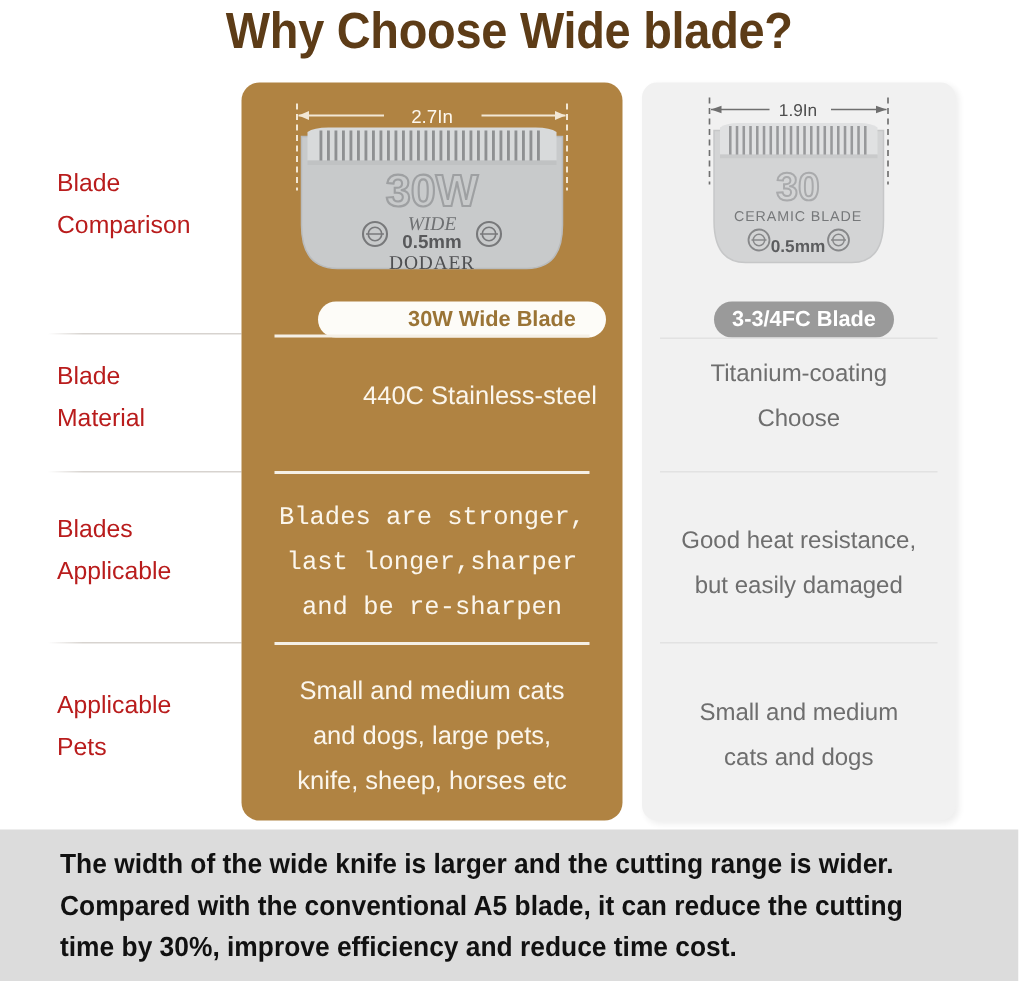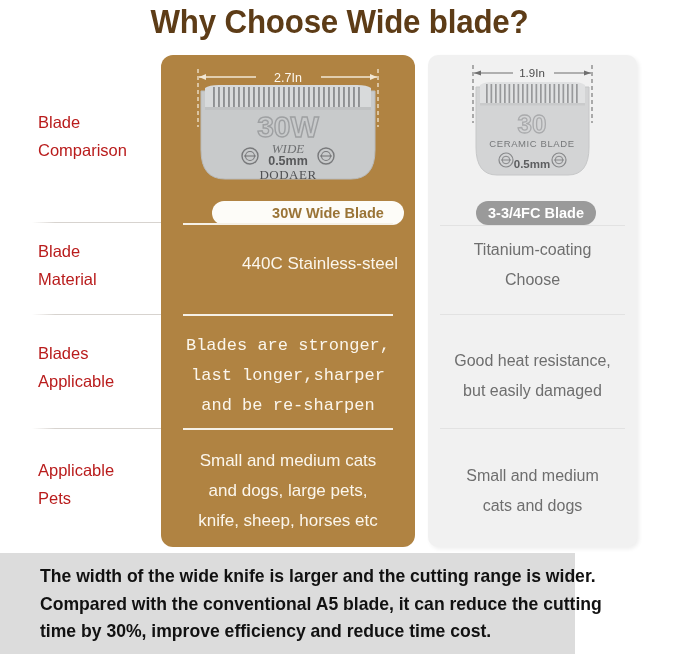--- a/index.html
+++ b/index.html
@@ -82,21 +82,21 @@
     font-weight:bold;
     text-align:center;
     line-height:24px;
     height:24px;
   }
   .pill-white{background:#fdfcf8;color:#9a7436;padding-left:40px;}
   .pill-gray{background:#9a9a9a;color:#ffffff;}
 
   
   .footer{
-    position:absolute;left:0;top:553px;width:575px;height:101px;
+    position:absolute;left:0;top:553px;width:679px;height:101px;
     background:#dcdcdc;
   }
   .footer-inner{
     position:absolute;left:40px;top:9px;width:615px;
     color:#111111;
     font-weight:bold;
     font-size:18.5px;
     line-height:27.5px;
     transform:scaleX(0.95);
     transform-origin:0 50%;

